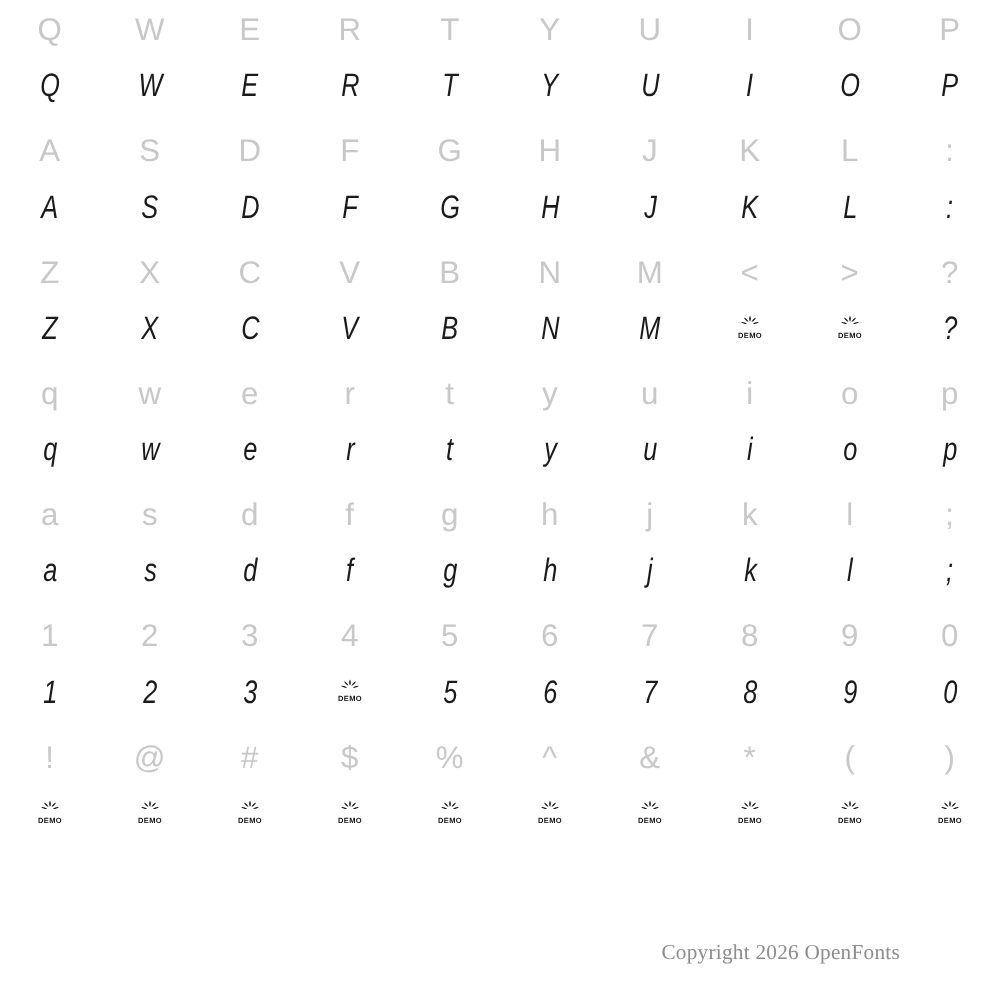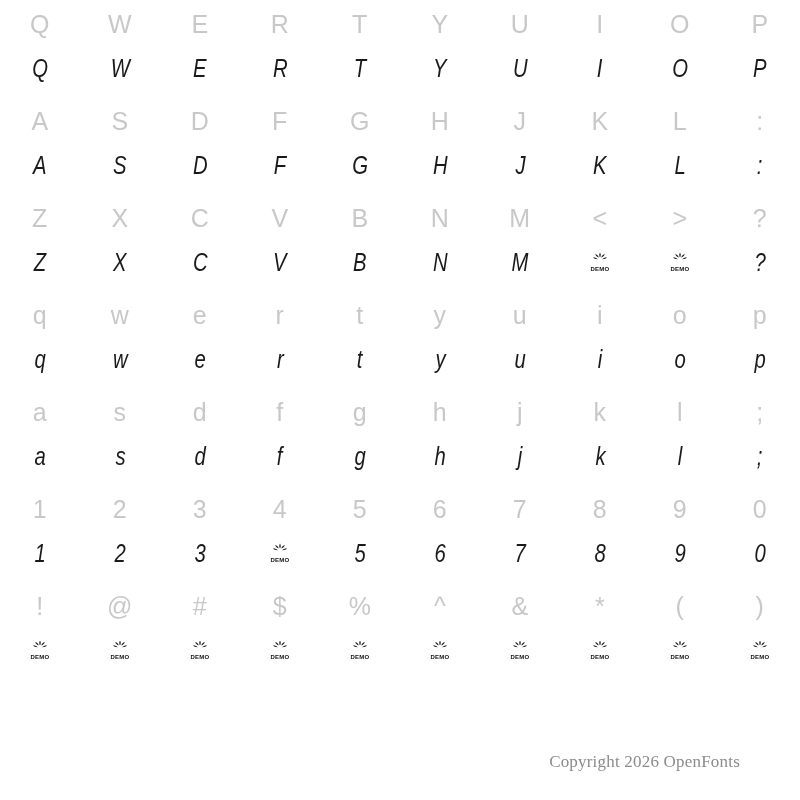--- a/index.html
+++ b/index.html
@@ -72,21 +72,21 @@
   .demo .demo-word {
     font-family: "Liberation Sans", sans-serif;
     font-size: 6px;
     font-weight: 700;
     letter-spacing: 0.3px;
     color: #111;
     margin-top: 1px;
   }
   .footer {
     position: absolute;
-    right: 60px;
+    right: 80px;
     bottom: 28px;
     font-family: "Liberation Serif", serif;
     font-size: 17px;
     color: #8c8c8c;
     letter-spacing: 0.2px;
     user-select: none;
   }
 </style>
 </head>
 <body>

